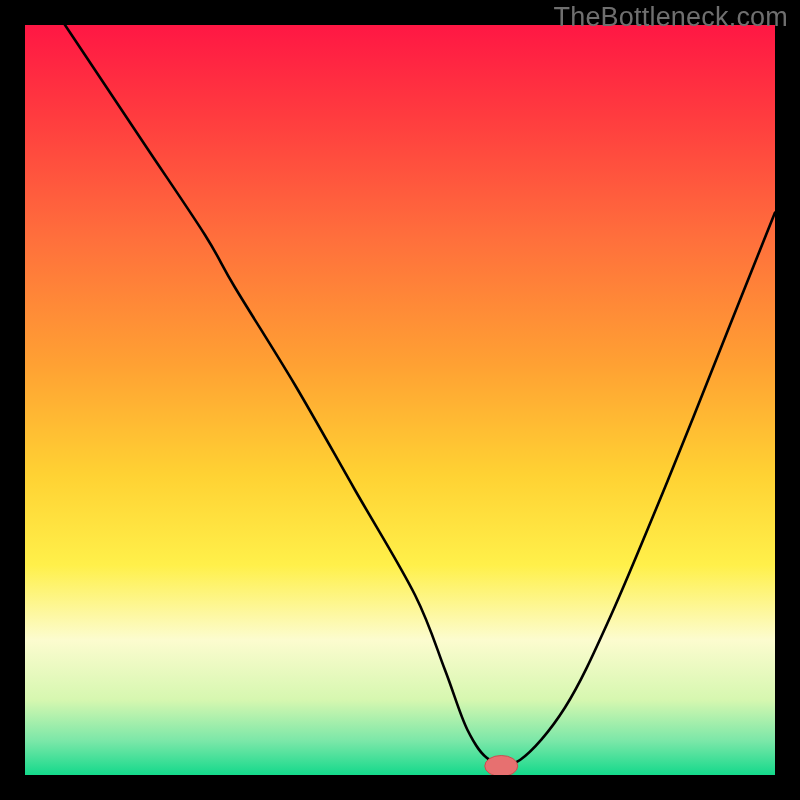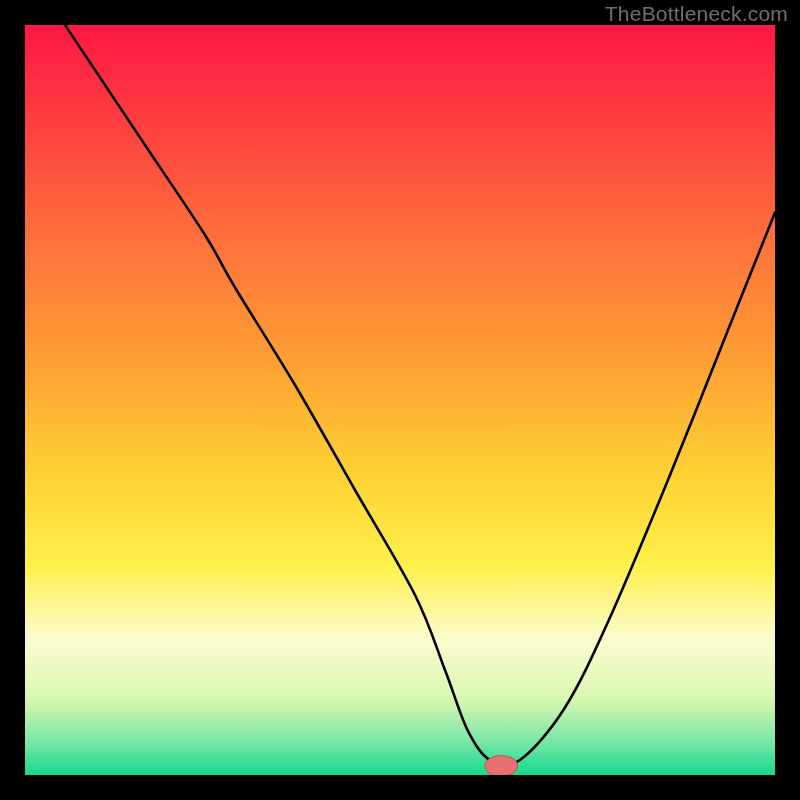--- a/index.html
+++ b/index.html
@@ -15,21 +15,21 @@
     width: 800px;
     height: 800px;
     background: #000;
   }
   .watermark {
     position: absolute;
     top: 2px;
     right: 12px;
     color: #6f6f6f;
     font-family: Arial, Helvetica, sans-serif;
-    font-size: 21px;
+    font-size: 27px;
     font-weight: 500;
     letter-spacing: 0.2px;
     z-index: 10;
     user-select: none;
   }
   .plot-wrap {
     position: absolute;
     left: 25px;
     top: 25px;
     width: 750px;

